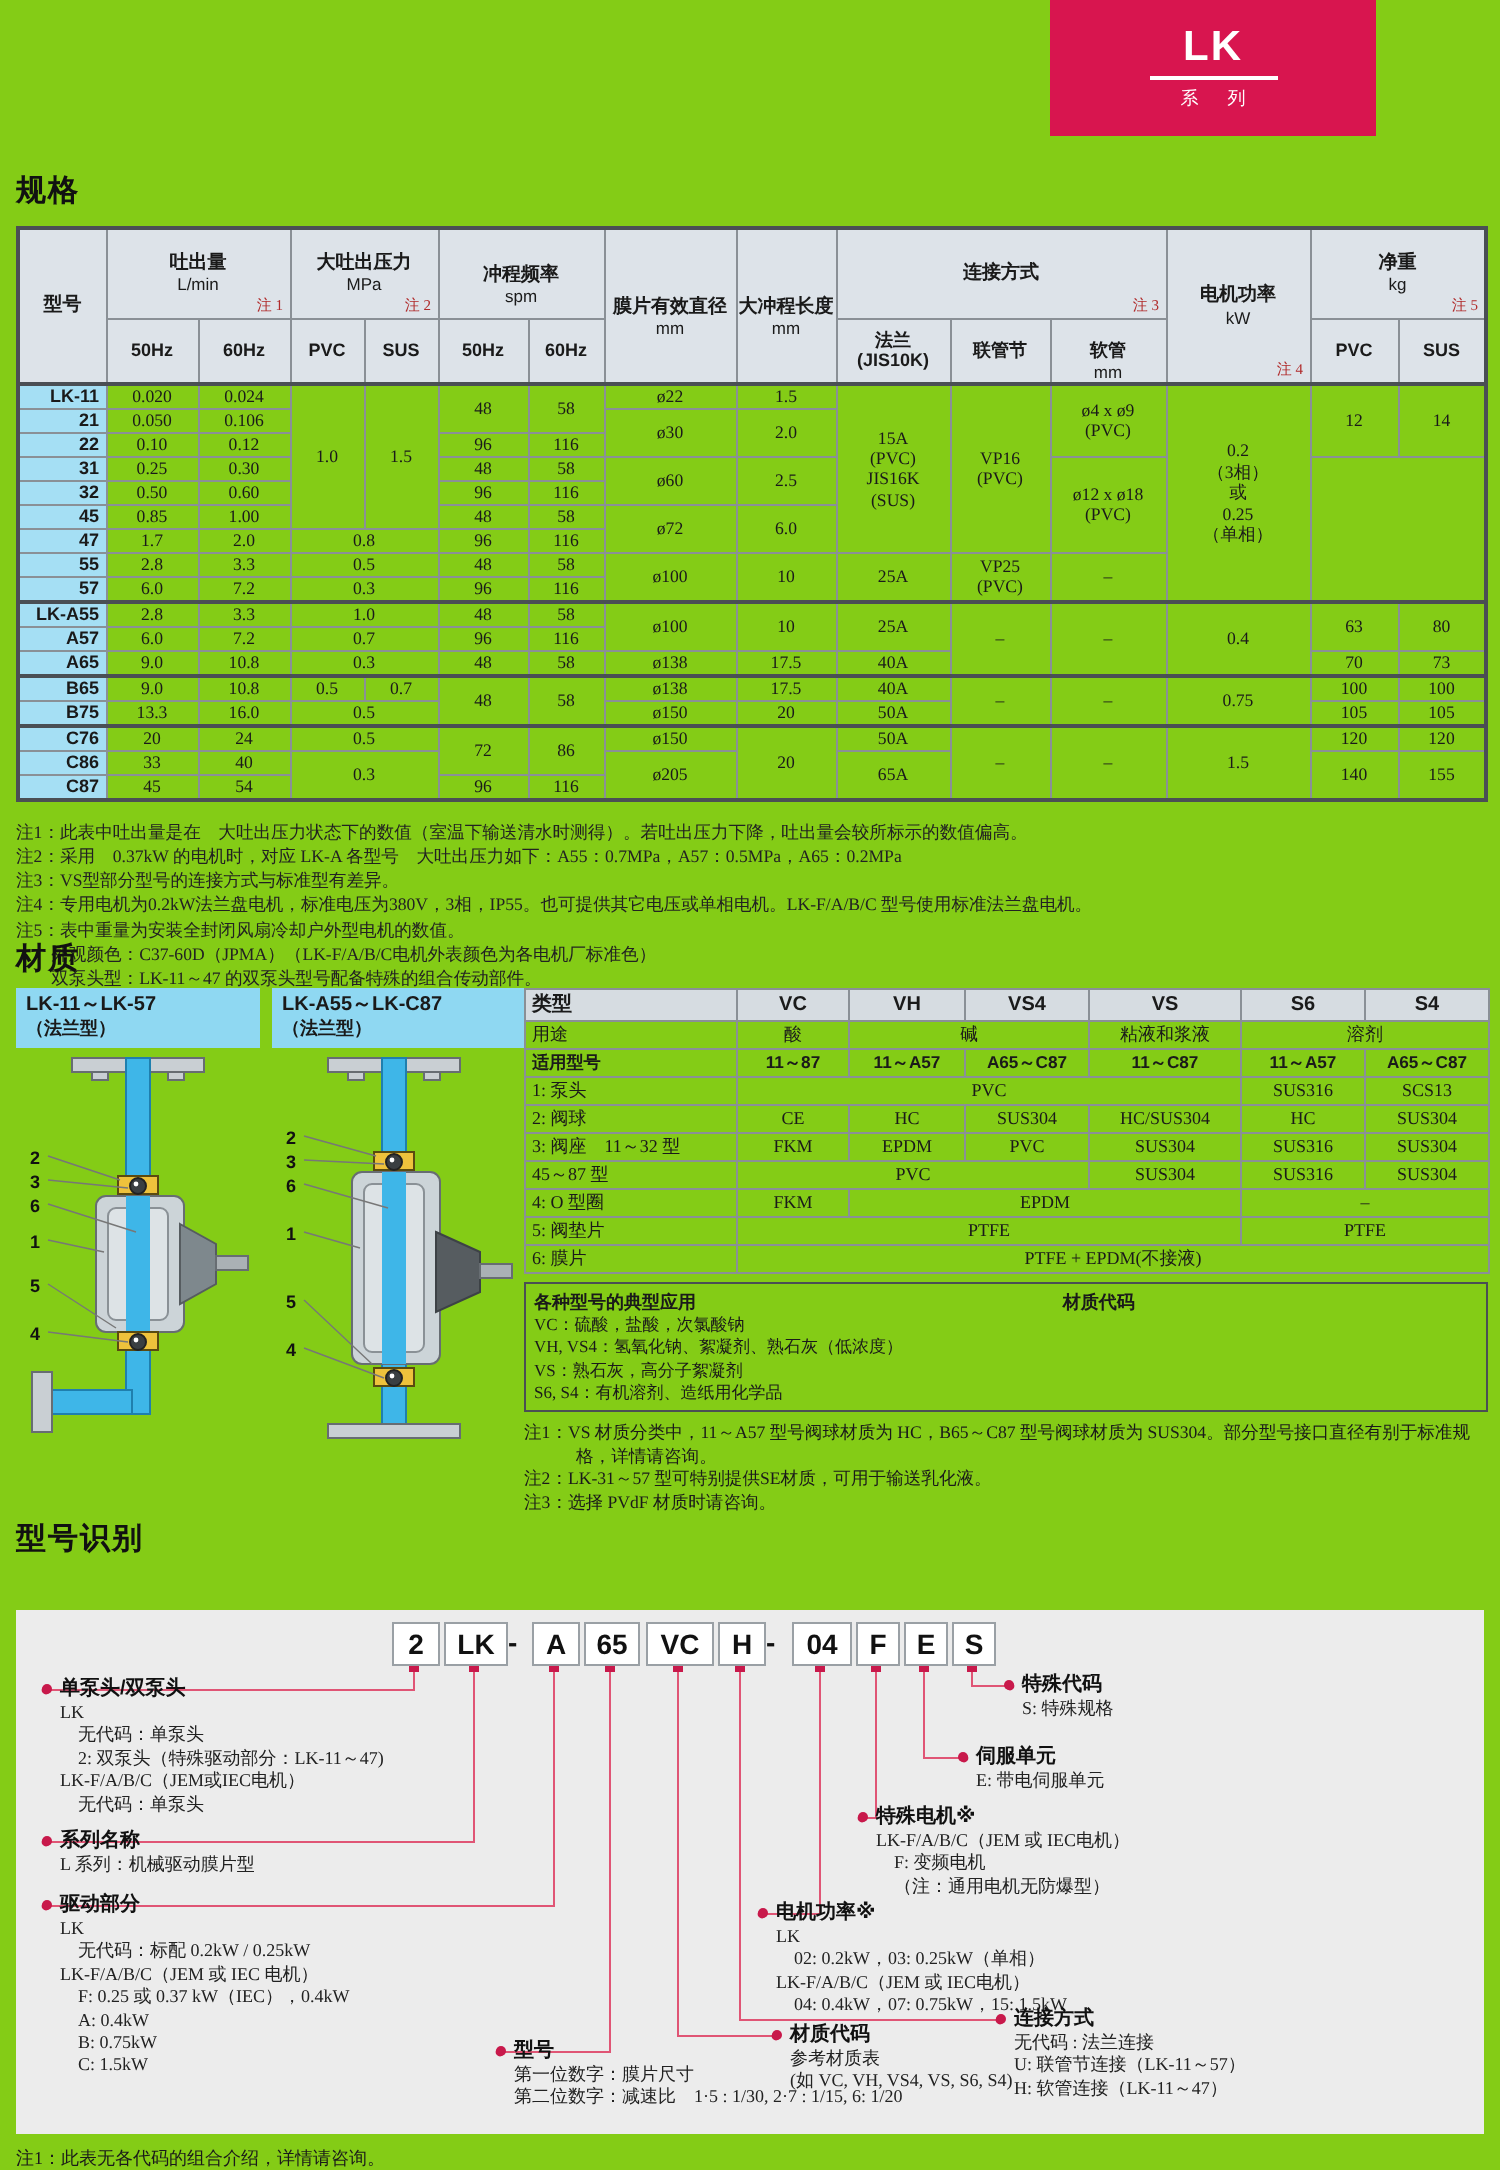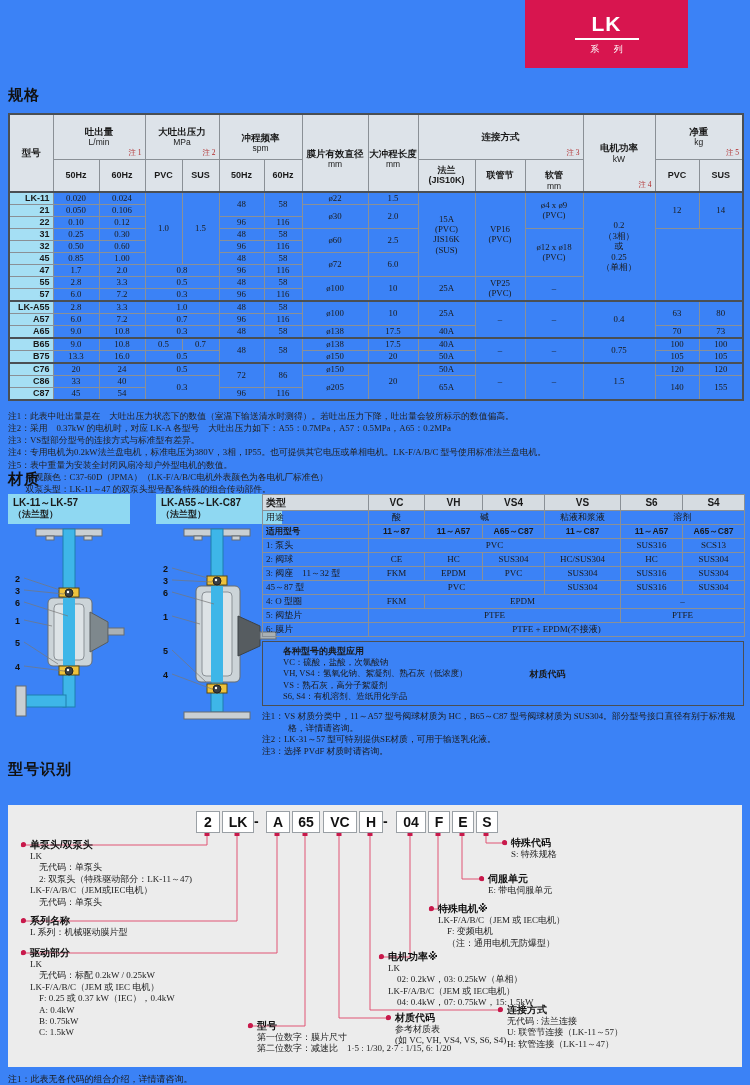--- a/index.html
+++ b/index.html
@@ -1,16 +1,16 @@
 <!DOCTYPE html>
 <html><head>
 <meta charset="utf-8">
 <style>
   html,body{margin:0;padding:0;background:#fff;}
-  #page{position:relative;width:750px;height:1085px;background:#3b82f6;overflow:hidden;
+  #page{position:relative;width:750px;height:1085px;background:#84cc16;overflow:hidden;
         font-family:"Liberation Sans","DejaVu Sans",sans-serif;color:#1a1a1a;}
   .sec-title{font-weight:bold;font-size:15px;color:#111;letter-spacing:1px;}
   
   #badge{position:absolute;left:525px;top:0;width:163px;height:68px;background:#d8154f;
          display:flex;flex-direction:column;align-items:center;justify-content:center;color:#fff;}
   #badge .code{font-size:21px;font-weight:bold;letter-spacing:1px;line-height:22px;}
   #badge .rule{width:64px;height:2px;background:#fff;margin:3px 0 3px 0;}
   #badge .lbl{font-size:9px;letter-spacing:6px;padding-left:6px;}
   
   #spec-sec{position:absolute;left:8px;top:86px;width:734px;}
@@ -29,35 +29,35 @@
                    text-align:right;padding-right:3px;font-size:9px;}
   #spec-table tr.grp td{border-top:2px solid #4a4f54;}
   .hu{font-weight:normal;font-size:8.5px;}
   .hnote{position:absolute;right:3px;bottom:1px;color:#b02a2a;font-weight:normal;font-size:7.5px;
          font-family:"Liberation Serif",serif;}
   #spec-notes{margin-top:9px;font-family:"Liberation Serif","DejaVu Serif",serif;font-size:8.8px;line-height:12.2px;color:#222;}
   #spec-notes .note-line div{padding-left:26px;text-indent:-26px;}
   
   #mat-sec{position:absolute;left:8px;top:470px;width:734px;height:286px;}
   .diag{position:absolute;top:24px;width:122px;}
-  #diag2{left:128px;width:126px;margin-left:20px;}
+  #diag2{left:128px;width:126px;}
   .diag-head{background:#8fd8f2;padding:3px 5px 4px 5px;}
   .diag-head .l1{font-size:10px;font-weight:bold;line-height:12px;}
   .diag-head .l2{font-size:9px;font-weight:bold;line-height:11px;}
   #mat-right{position:absolute;left:254px;top:24px;width:482px;}
   #mat-table{border-collapse:collapse;table-layout:fixed;width:482px;border:1.5px solid #4a4f54;
              font-family:"Liberation Serif","DejaVu Serif",serif;font-size:9px;}
   #mat-table td{border:1px solid #8a9096;text-align:center;vertical-align:middle;height:13px;
                 padding:0 1px;line-height:1.1;}
   #mat-table tr.mh td{background:#d6dce1;font-family:"Liberation Sans",sans-serif;font-weight:bold;font-size:10px;height:15px;}
   #mat-table tr.mb td{font-family:"Liberation Sans",sans-serif;font-weight:bold;font-size:8.6px;}
   #mat-table td.lbl{text-align:left;padding-left:3px;font-family:"Liberation Serif",serif;font-weight:normal;font-size:9px;}
   #mat-table td.rt{padding-right:6px;}
-  #apps-box{border:1.2px solid #4a4f54;margin-top:4px;display:flex;padding:3px 20px;
-            font-family:"Liberation Serif","DejaVu Serif",serif;font-size:8.5px;line-height:11.3px;align-items:center;}
+  #apps-box{border:1.2px solid #4a4f54;margin-top:4px;display:flex;padding:3px 4px;
+            font-family:"Liberation Serif","DejaVu Serif",serif;font-size:8.5px;line-height:11.3px;}
   #apps-box .col-l{width:56%;}
   #apps-box .col-r{width:44%;}
   .box-title{font-family:"Liberation Sans",sans-serif;font-weight:bold;font-size:9px;line-height:12px;}
   #mat-notes{margin-top:5px;font-family:"Liberation Serif","DejaVu Serif",serif;font-size:8.8px;line-height:11.6px;}
   #mat-notes .note-line div{padding-left:26px;text-indent:-26px;}
   
   #mid-sec{position:absolute;left:8px;top:760px;width:734px;}
   #mid-panel{position:relative;margin-top:26px;width:734px;height:262px;background:#ececec;}
   .codebox{position:absolute;top:6px;height:20px;background:#fff;border:1px solid #9aa0a5;
            display:flex;align-items:center;justify-content:center;font-weight:bold;font-size:14px;color:#111;}

